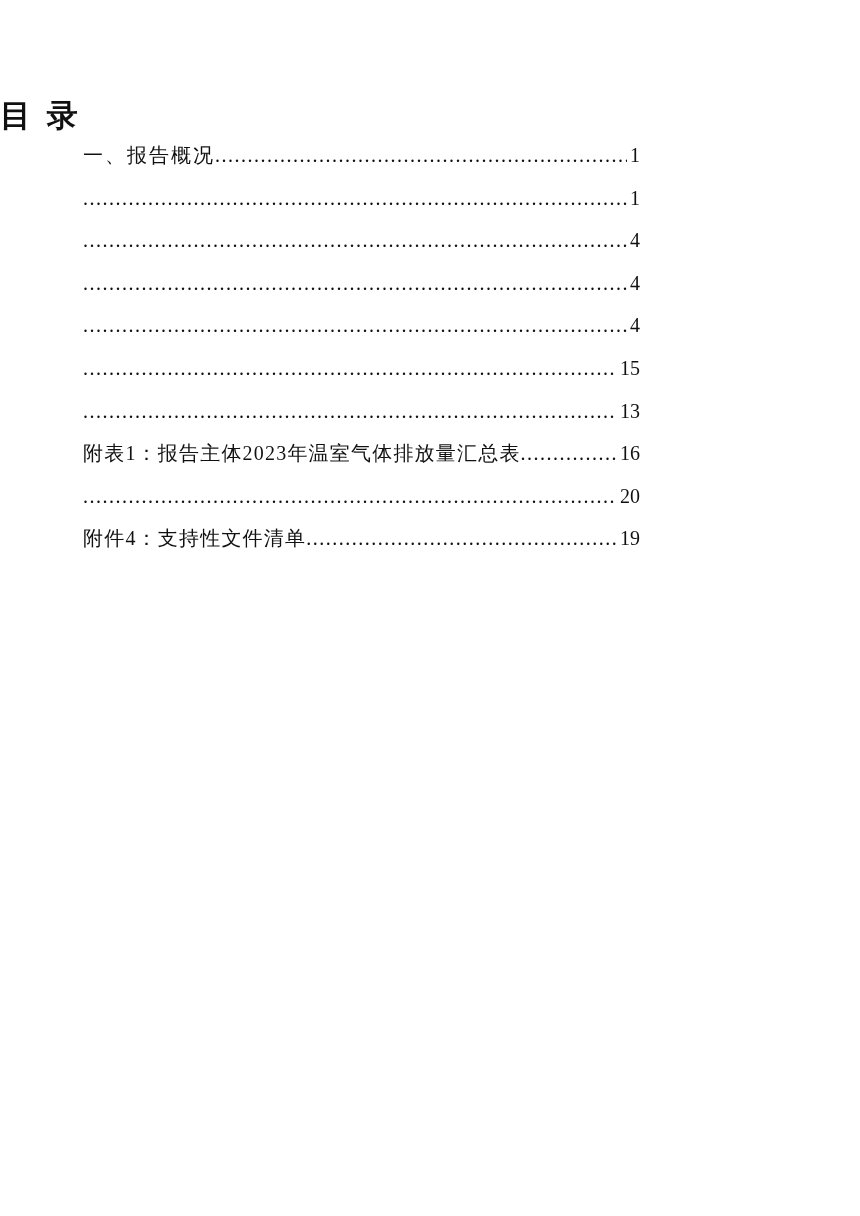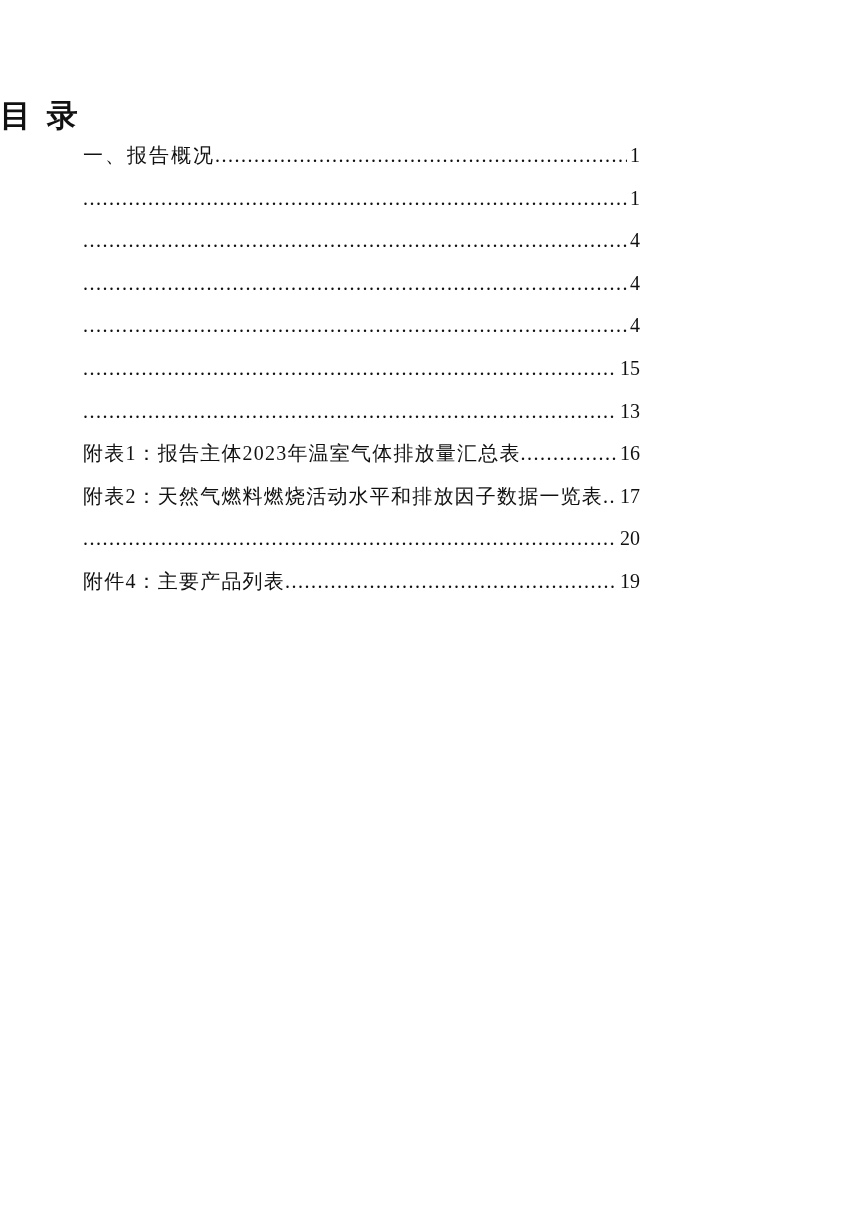--- a/index.html
+++ b/index.html
@@ -110,30 +110,25 @@
     <span class="toc-leader"></span>
     <span class="toc-page">13</span>
   </div>
 
   <div class="toc-row appendix">
     <span class="toc-label">附表1：报告主体2023年温室气体排放量汇总表</span>
     <span class="toc-leader"></span>
     <span class="toc-page">16</span>
   </div>
 
-  <div class="toc-row appendix">
-    <span class="toc-label">附表2：天然气燃料燃烧活动水平和排放因子数据一览表</span>
-    <span class="toc-leader"></span>
-    <span class="toc-page">17</span>
-  </div>
 
   <div class="toc-row appendix">
     <span class="toc-leader"></span>
     <span class="toc-page">20</span>
   </div>
 
   <div class="toc-row appendix">
-    <span class="toc-label">附件4：主要产品列表</span>
+    <span class="toc-label">附件4：支持性文件清单</span>
     <span class="toc-leader"></span>
     <span class="toc-page">19</span>
   </div>
 </div>
 </div>
 
 </body></html>

